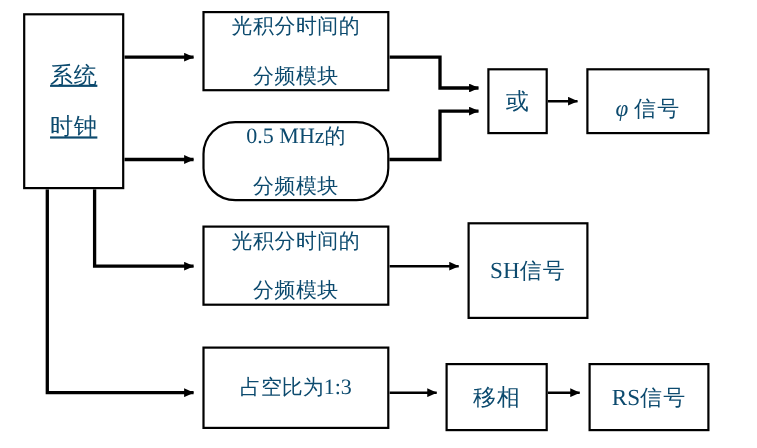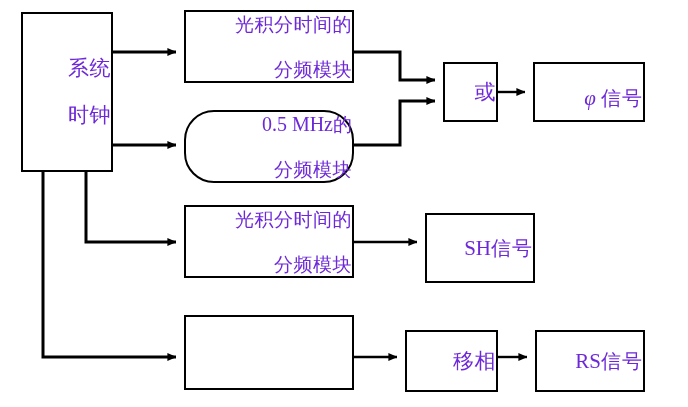--- a/index.html
+++ b/index.html
@@ -25,23 +25,23 @@
     width: 688px;
     height: 407px;
   }
   .node {
     position: absolute;
     box-sizing: border-box;
     background: #ffffff;
     border: 2px solid #000000;
     display: flex;
     flex-direction: column;
-    align-items: flex-end;
+    align-items: center;
     justify-content: center;
-    color: #6d28d9;
+    color: #0c4a6e;
     line-height: 1.18;
     text-align: center;
     z-index: 3;
     gap: 22px;
   }
   .node .line {
     display: block;
     white-space: nowrap;
   }
   .f-cjk {
@@ -115,21 +115,21 @@
       <path d="M498,92 L525,92" marker-end="url(#arrowhead)"></path>
 
       <path d="M354,242 L417,242" marker-end="url(#arrowhead)"></path>
 
       <path d="M354,357 L397,357" marker-end="url(#arrowhead)"></path>
 
       <path d="M498,357 L527,357" marker-end="url(#arrowhead)"></path>
     </g>
   </svg>
 
-  <div class="node" style="left:21px; top:12px; width:92px; height:160px;">
+  <div class="node" style="left:21px; top:12px; width:92px; height:160px;text-decoration:underline;">
     <span class="line f-cjk">系统</span>
     <span class="line f-cjk">时钟</span>
   </div>
 
   <div class="node" style="left:184px; top:10px; width:170px; height:73px;">
     <span class="line f-cjk-sm">光积分时间的</span>
     <span class="line f-cjk-sm">分频模块</span>
   </div>
 
   <div class="node" style="left:184px; top:110px; width:170px; height:73px;border-radius:30px;">
@@ -143,25 +143,26 @@
 
   <div class="node" style="left:533px; top:62px; width:112px; height:60px;">
     <span class="line f-phi"><span>φ</span>&nbsp;<span class="cjk-part">信号</span></span>
   </div>
 
   <div class="node" style="left:184px; top:205px; width:170px; height:73px;">
     <span class="line f-cjk-sm">光积分时间的</span>
     <span class="line f-cjk-sm">分频模块</span>
   </div>
 
-  <div class="node" style="left:425px; top:213px; width:110px; height:70px;">
+  <div class="node" style="left:425px; top:202px; width:110px; height:88px;">
     <span class="line f-latin"><span>SH</span><span class="cjk-part">信号</span></span>
   </div>
 
   <div class="node" style="left:184px; top:315px; width:170px; height:75px;">
+    <span class="line f-mixed"><span class="cjk-part">占空比为</span><span>1:3</span></span>
   </div>
 
   <div class="node" style="left:405px; top:330px; width:93px; height:62px;">
     <span class="line f-cjk">移相</span>
   </div>
 
   <div class="node" style="left:535px; top:330px; width:110px; height:62px;">
     <span class="line f-latin"><span>RS</span><span class="cjk-part">信号</span></span>
   </div>
 

